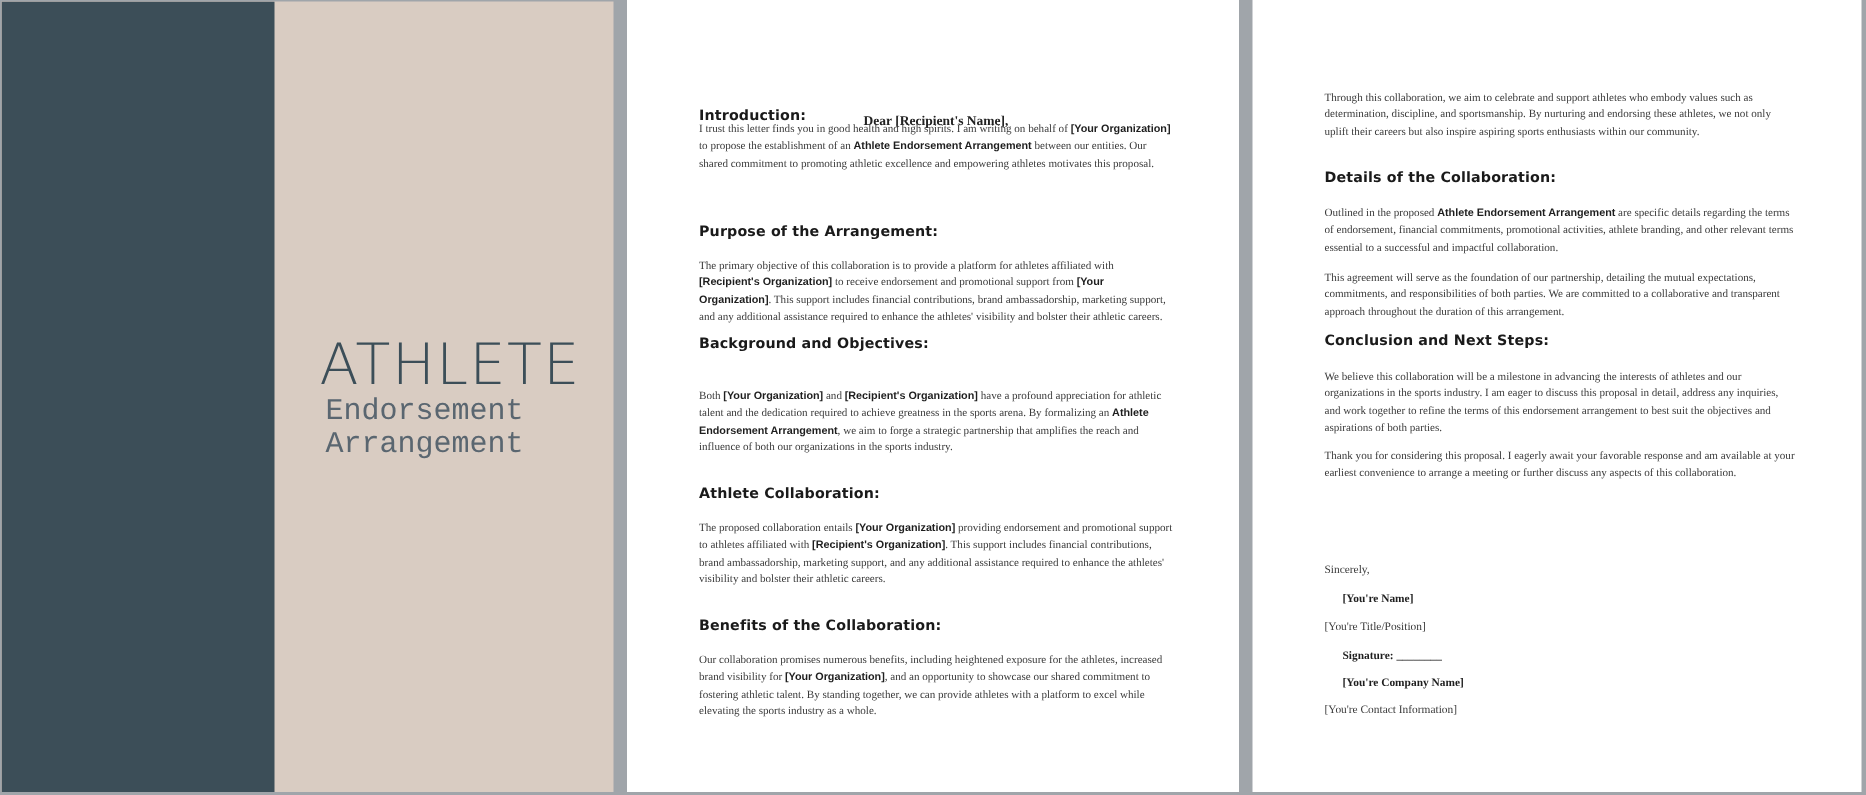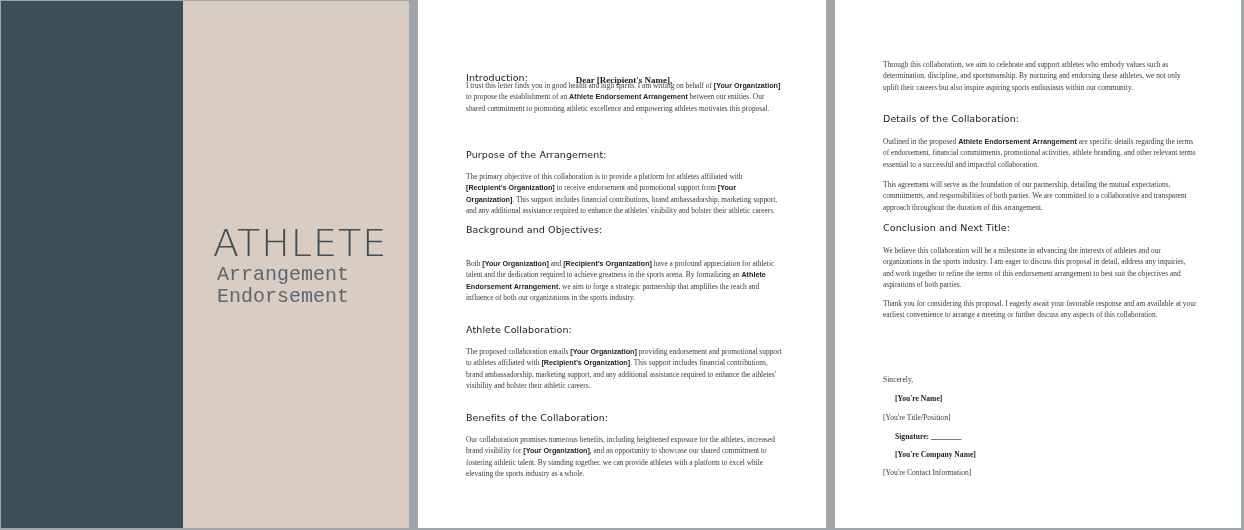--- a/index.html
+++ b/index.html
@@ -31,40 +31,40 @@
   }
 
   .content { position: absolute; left: 48px; right: 40px; top: 0; }
   #page3 .content { left: 48px; }
   .salutation {
     position: absolute; left: 0; right: 0; top: 47px; text-align: center;
     font-size: 9px; font-weight: bold; color: #222; margin-top: 28px;
   }
   .h {
     position: absolute; left: 0;
-    font-family: "DejaVu Sans", sans-serif; font-size: 9.5px; font-weight: normal; color: #1a1a1a;
+    font-family: "DejaVu Sans", sans-serif; font-size: 9.5px; font-weight: bold; color: #1a1a1a;
     letter-spacing: 0.1px;
   }
   .p {
     position: absolute; left: 0; right: 0;
     font-size: 7.4px; line-height: 11.3px; color: #3a3a3a;
   }
   .p b { color: #1e1e1e; font-family: "Liberation Sans", sans-serif; font-size: 7.2px; }
   .sig { position: absolute; left: 0; font-size: 7.6px; color: #3a3a3a; }
   .sig.b { font-weight: bold; color: #1e1e1e; padding-left: 12px; }
 </style>
 </head>
 <body>
 
 <div class="page" id="page1">
   <div class="cover-band"></div>
   <div class="cover-title">ATHLETE</div>
   <div class="cover-sub">
+    <div>Endorsement</div>
     <div>Arrangement</div>
-    <div>Endorsement</div>
   </div>
 </div>
 
 <div class="page" id="page2">
   <div class="content" style="left:48px; right:44px;">
     <div class="salutation">Dear [Recipient's  Name],</div>
 
     <div class="h" style="top:72px">Introduction:</div>
     <div class="p" style="top:80px">I trust this letter finds you in good health and high spirits.  I am writing on behalf of <b>[Your Organization]</b> to propose the establishment of an <b>Athlete Endorsement Arrangement</b> between our entities. Our shared commitment to promoting athletic excellence and empowering athletes motivates this proposal.</div>
 
@@ -83,21 +83,21 @@
 </div>
 
 <div class="page" id="page3">
   <div class="content" style="left:48px; right:44px;">
     <div class="p" style="top:59px">Through this collaboration, we aim to celebrate and support athletes who embody values such as determination, discipline, and sportsmanship.  By nurturing and endorsing these athletes, we not only uplift their careers but also inspire aspiring sports enthusiasts within our community.</div>
 
     <div class="h" style="top:113px">Details of the Collaboration:</div>
     <div class="p" style="top:136px">Outlined in the proposed <b>Athlete Endorsement Arrangement</b> are specific details regarding the terms of endorsement, financial commitments, promotional activities, athlete branding, and other relevant terms essential to a successful and impactful collaboration.</div>
     <div class="p" style="top:179px">This agreement will serve as the foundation of our partnership, detailing the mutual expectations, commitments, and responsibilities of both parties. We are committed to a collaborative and transparent approach throughout the duration of this arrangement.</div>
 
-    <div class="h" style="top:222px">Conclusion and Next Title:</div>
+    <div class="h" style="top:222px">Conclusion and Next Steps:</div>
     <div class="p" style="top:245px">We believe this collaboration will be a milestone in advancing the interests of athletes and our organizations in the sports industry. I am eager to discuss this proposal in detail, address any inquiries, and work together to refine the terms of this endorsement arrangement to best suit the objectives and aspirations of both parties.</div>
     <div class="p" style="top:298px">Thank you for considering this proposal. I eagerly await your favorable response and am available at your earliest convenience to arrange a meeting or further discuss any aspects of this collaboration.</div>
 
     <div class="sig" style="top:375px">Sincerely,</div>
     <div class="sig b" style="top:394px">[You're Name]</div>
     <div class="sig" style="top:413px">[You're Title/Position]</div>
     <div class="sig b" style="top:432px">Signature: ________</div>
     <div class="sig b" style="top:450px">[You're Company Name]</div>
     <div class="sig" style="top:468px">[You're Contact Information]</div>
   </div>

